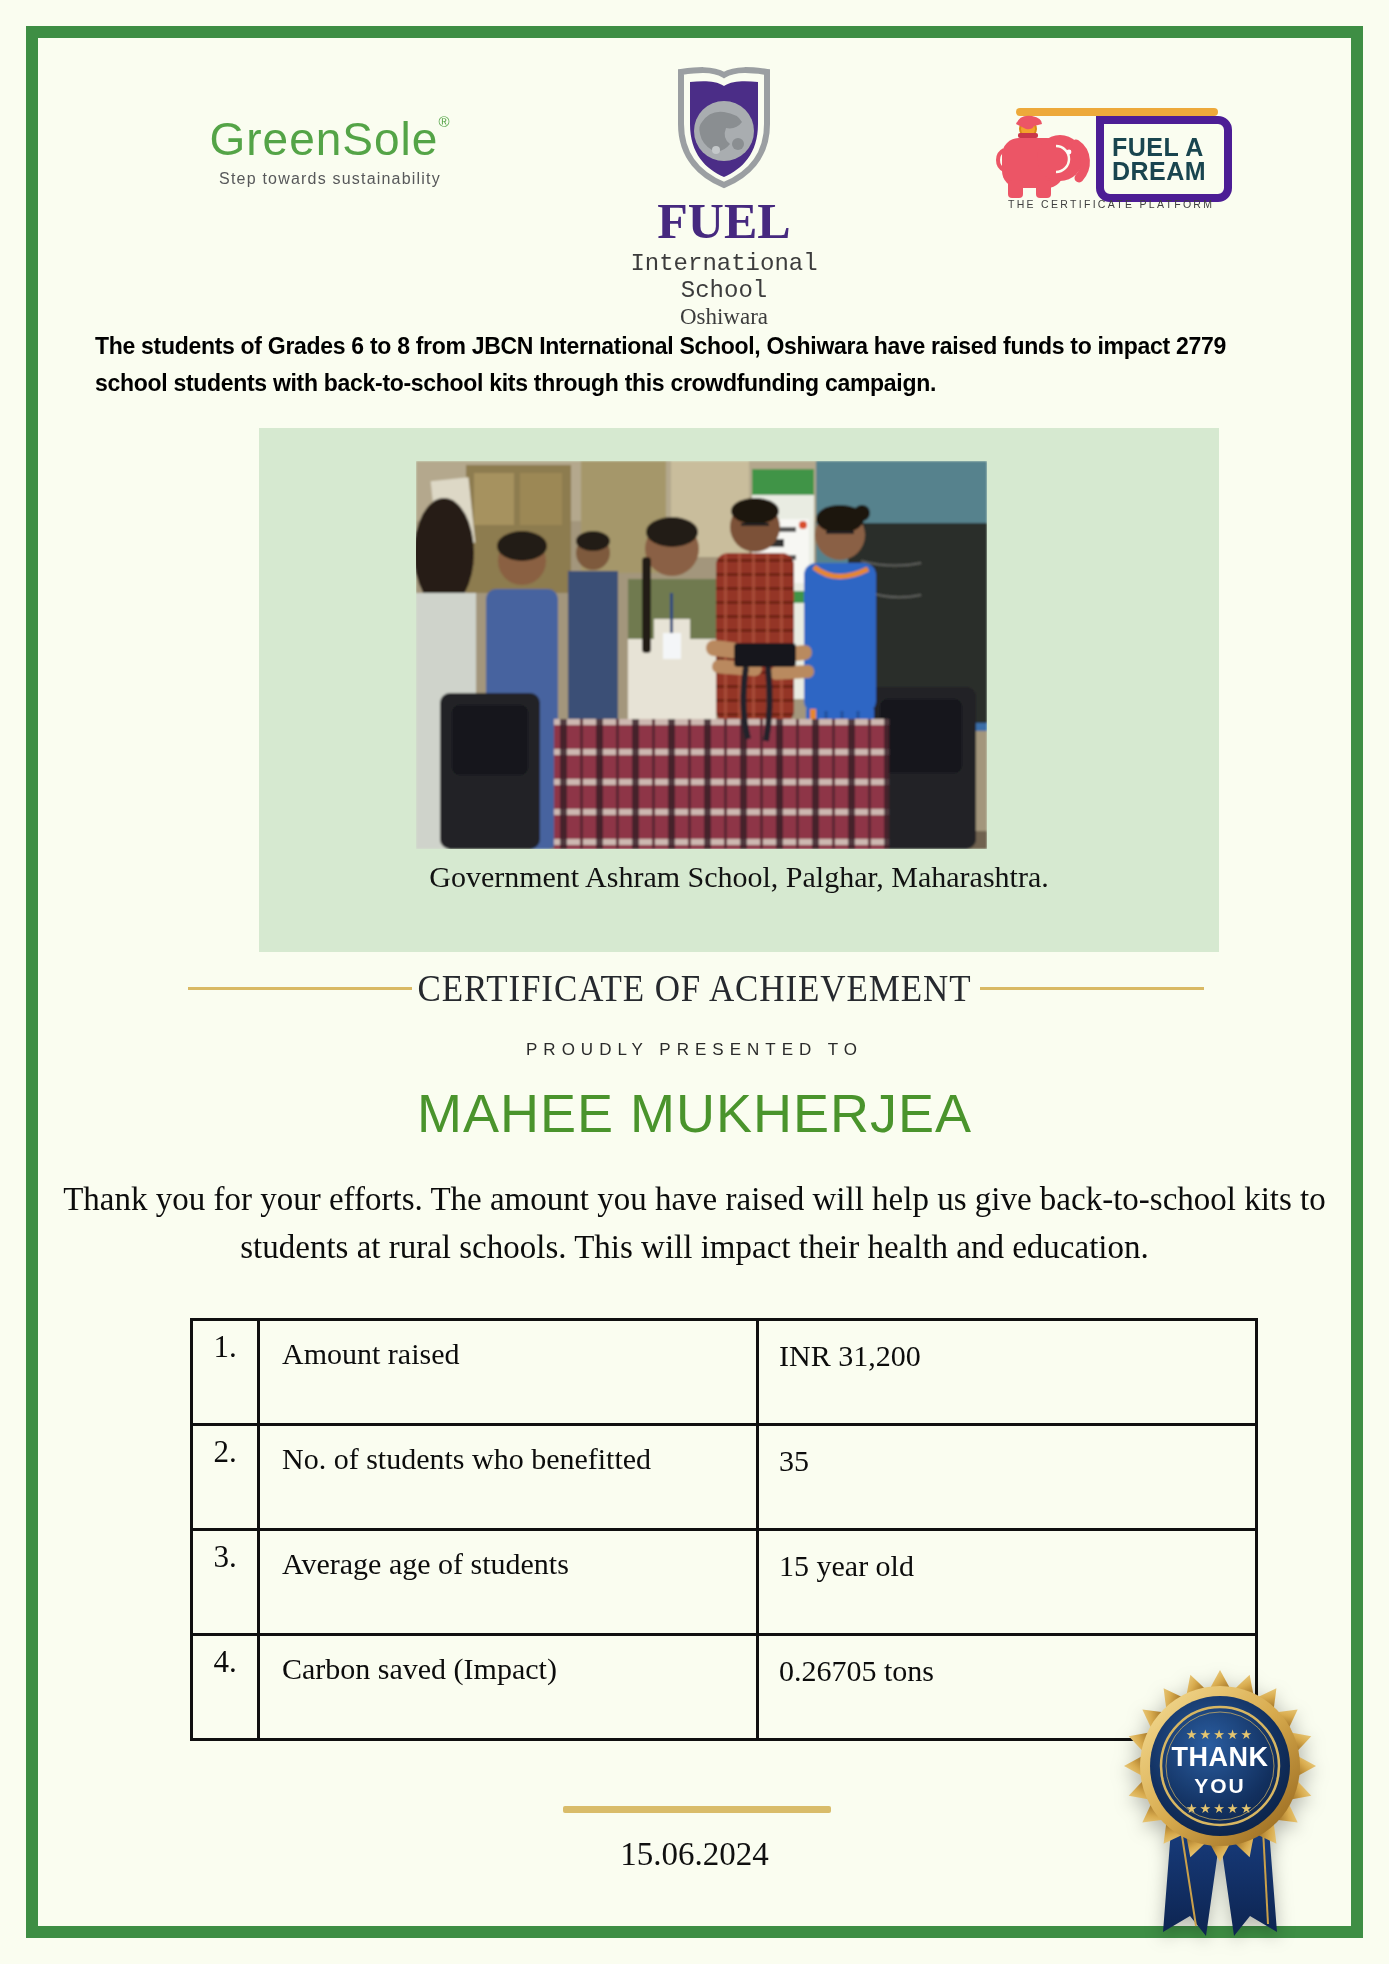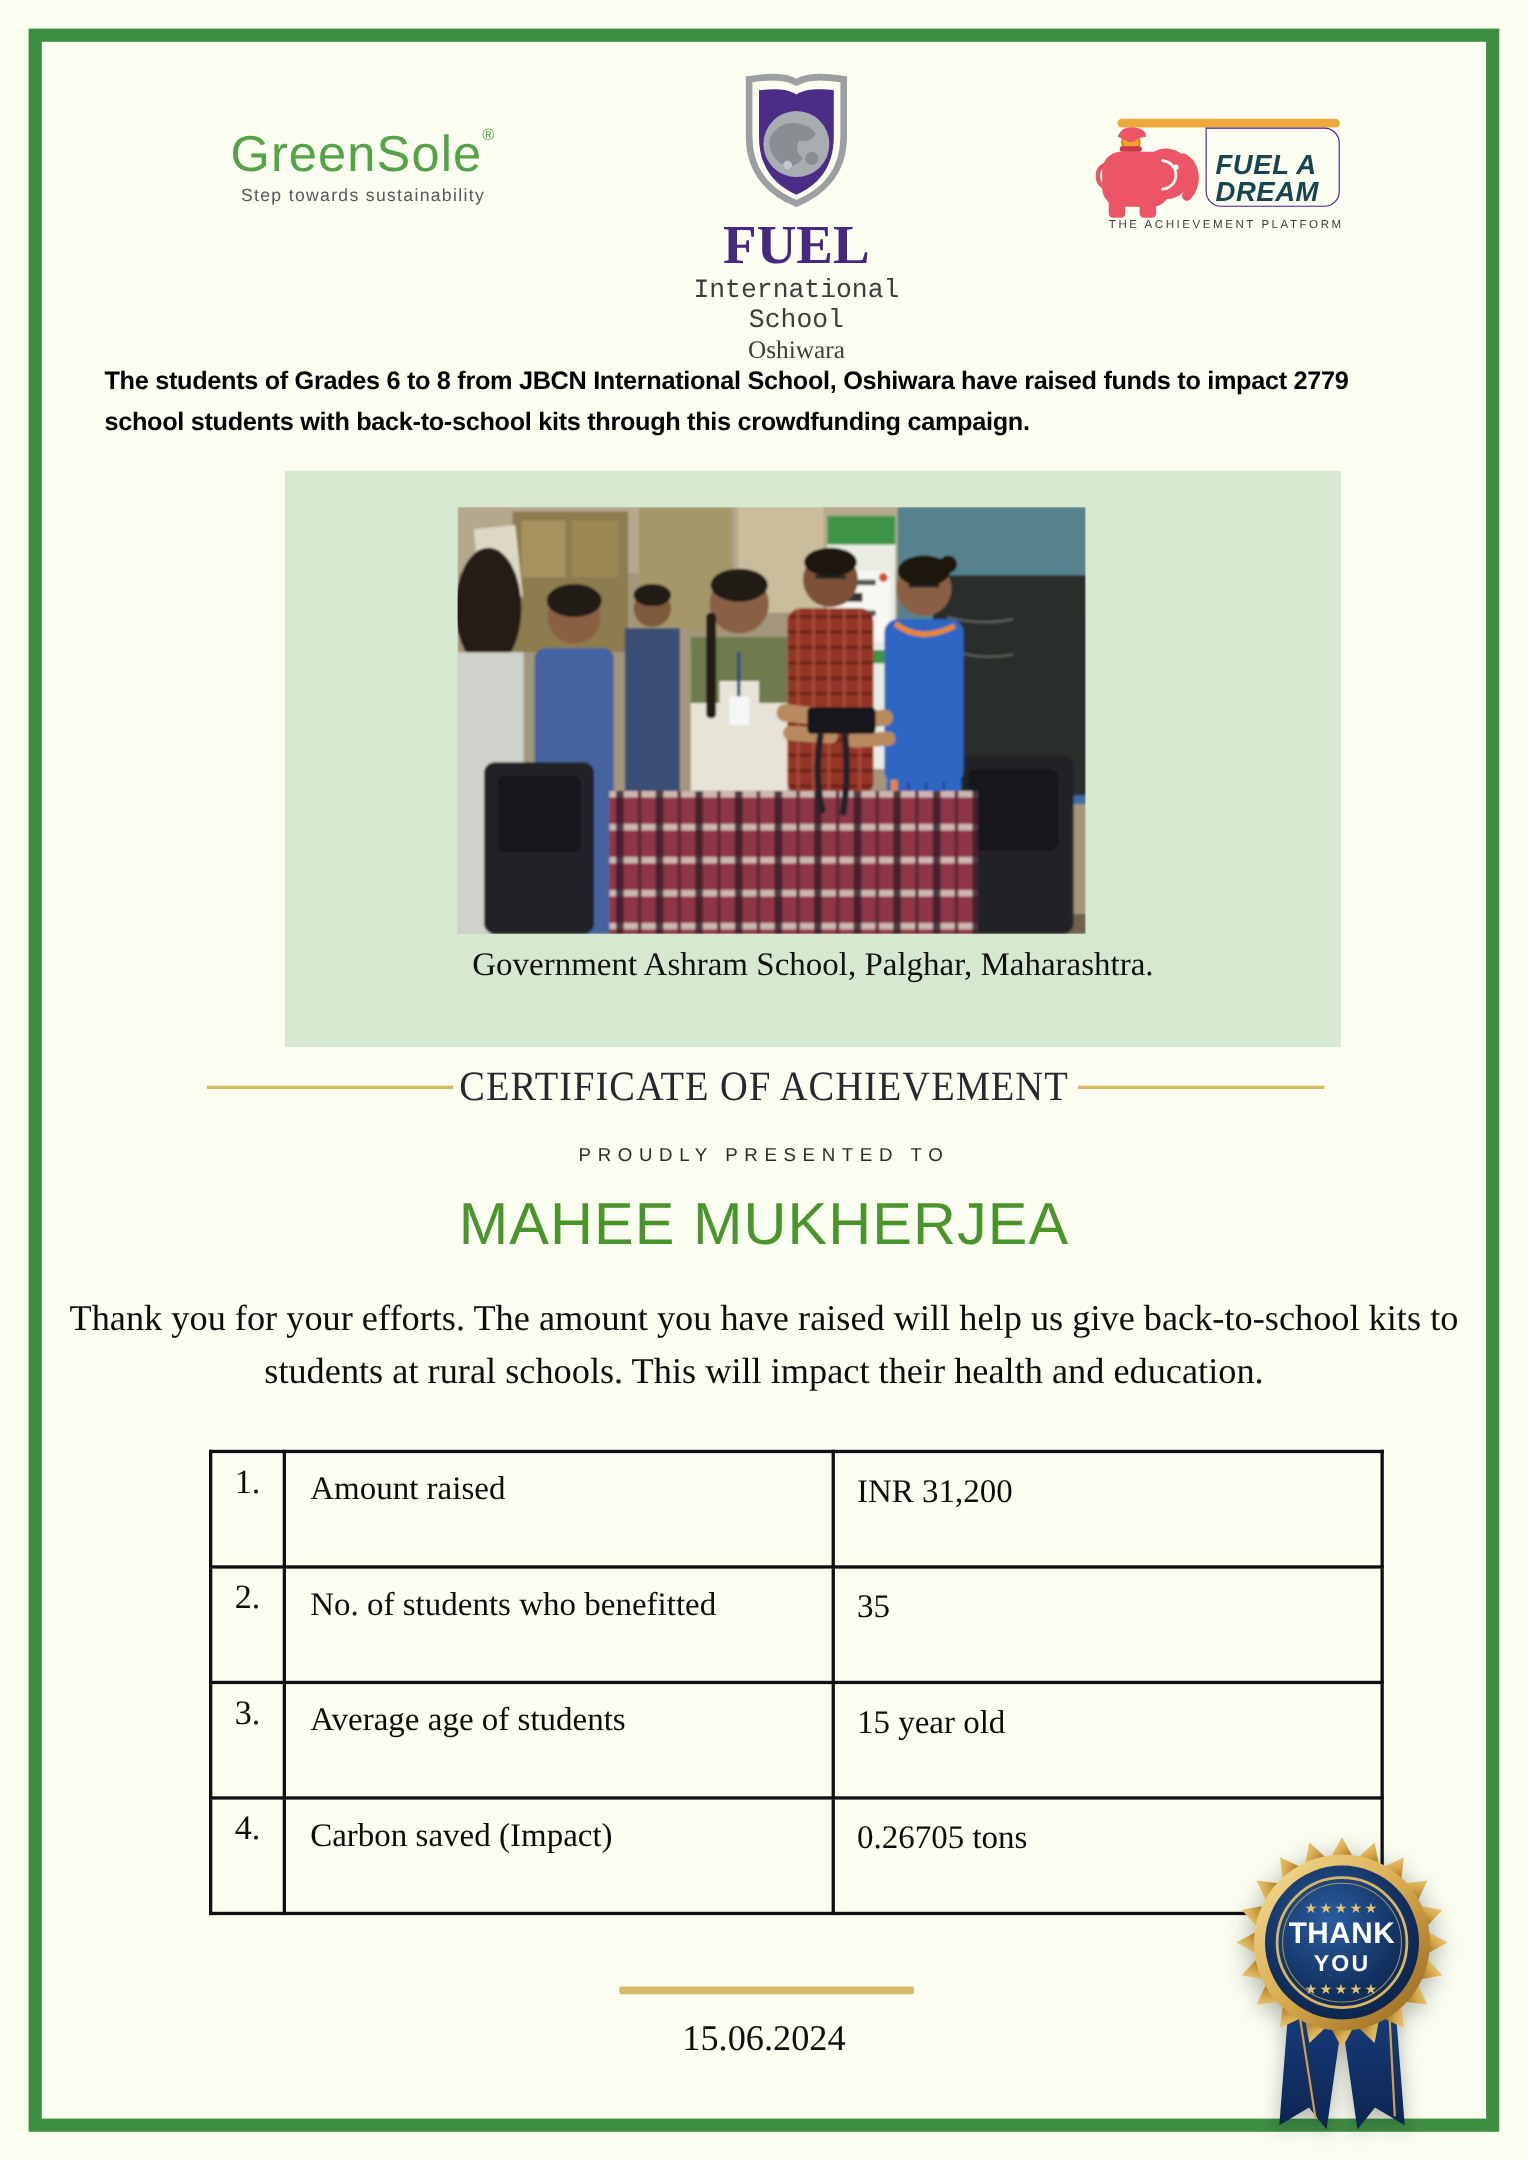--- a/index.html
+++ b/index.html
@@ -14,23 +14,23 @@
   .gs-tag{margin-top:4px;font-size:16px;color:#57585a;letter-spacing:1.2px;}
 
   .jbcn{position:absolute;left:612px;top:66px;width:224px;text-align:center;z-index:3;}
   .jbcn-abbr{font-family:"Liberation Serif",serif;font-weight:700;font-size:50px;color:#46297f;line-height:1.0;margin-top:2px;}
   .jbcn-school{font-family:Liberation Mono, monospace;font-size:24px;color:#3c3c3c;margin-top:4px;}
   .jbcn-campus{font-family:"Liberation Serif",serif;font-size:23px;color:#3c3c3c;}
 
   .fad{position:absolute;left:996px;top:100px;width:224px;height:118px;z-index:3;}
   .fad-bar{position:absolute;left:20px;top:8px;right:2px;height:8px;background:#eda93b;border-radius:4px;}
   .fad-ele{position:absolute;left:0;top:14px;width:100px;height:88px;}
-  .fad-box{position:absolute;left:100px;top:16px;width:112px;height:70px;border:1px solid #4c1d95;
-           border-radius:0 14px 14px 14px;display:flex;flex-direction:column;justify-content:flex-end;
-           padding-left:8px;background:transparent;font-style:italic;}
+  .fad-box{position:absolute;left:100px;top:16px;width:112px;height:70px;border:8px solid #4c1d95;
+           border-radius:0 14px 14px 14px;display:flex;flex-direction:column;justify-content:center;
+           padding-left:8px;background:transparent;}
   .fad-box div{font-size:25px;font-weight:700;color:#19454f;line-height:0.98;letter-spacing:0.5px;}
   .fad-tag{position:absolute;left:12px;top:98px;width:212px;font-size:10.5px;letter-spacing:2.3px;
            color:#3f3f3f;white-space:nowrap;}
 
   
   .intro{position:absolute;left:95px;right:95px;top:328px;margin:0;text-align:left;
          font-size:23px;font-weight:700;letter-spacing:-0.3px;line-height:1.62;color:#000000;z-index:3;}
 
   
   .panel{position:absolute;left:259px;top:428px;width:960px;height:524px;background:#d6e9d0;z-index:3;}
@@ -109,21 +109,21 @@
       <path d="M60,32 a13,13 0 0 1 0,26" stroke="#fafdf0" stroke-width="2.5" fill="none"></path>
       <circle cx="73" cy="38" r="2.4" fill="#ffffff"></circle>
       <circle cx="32" cy="15" r="8" fill="#f3a32c" stroke="#d88a16" stroke-width="2"></circle>
       <rect x="22" y="19" width="20" height="5" rx="2" fill="#c9374a"></rect>
       <path d="M20,10 q4,-10 16,-8 q10,2 10,8 l-8,2 q-2,4 -8,3 Z" fill="#ec5566"></path>
     </svg>
     <div class="fad-box">
       <div>FUEL A</div>
       <div>DREAM</div>
     </div>
-    <div class="fad-tag">THE ACHIEVEMENT PLATFORM</div>
+    <div class="fad-tag">THE CERTIFICATE PLATFORM</div>
   </div>
 
   <p class="intro">The students of Grades 6 to 8  from JBCN International School, Oshiwara have raised funds to impact 2779 school students with back-to-school kits through this crowdfunding campaign.</p>
 
   <section class="panel">
     <svg class="photo" viewBox="0 0 571 388" preserveAspectRatio="none">
       <defs>
         <pattern id="plaid" width="36" height="30" patternUnits="userSpaceOnUse">
           <rect width="36" height="30" fill="#8e3646"></rect>
           <rect y="18" width="36" height="6" fill="#d9cfc5" opacity="0.85"></rect>

